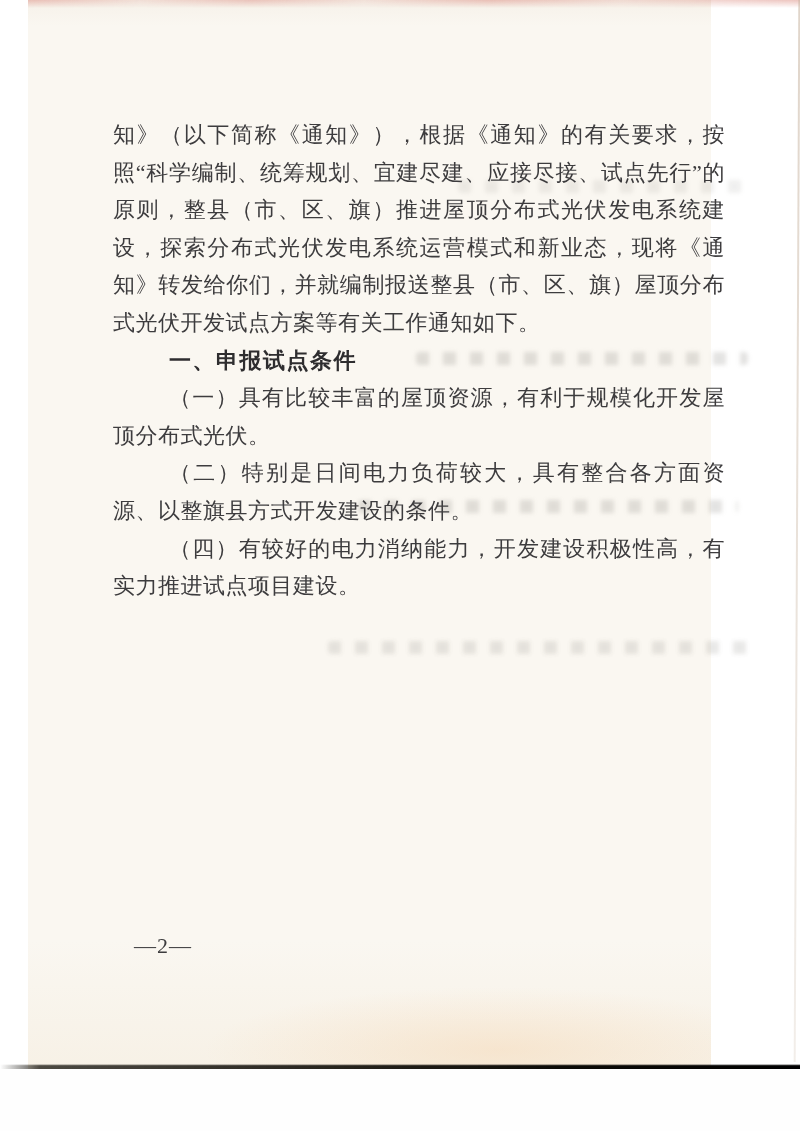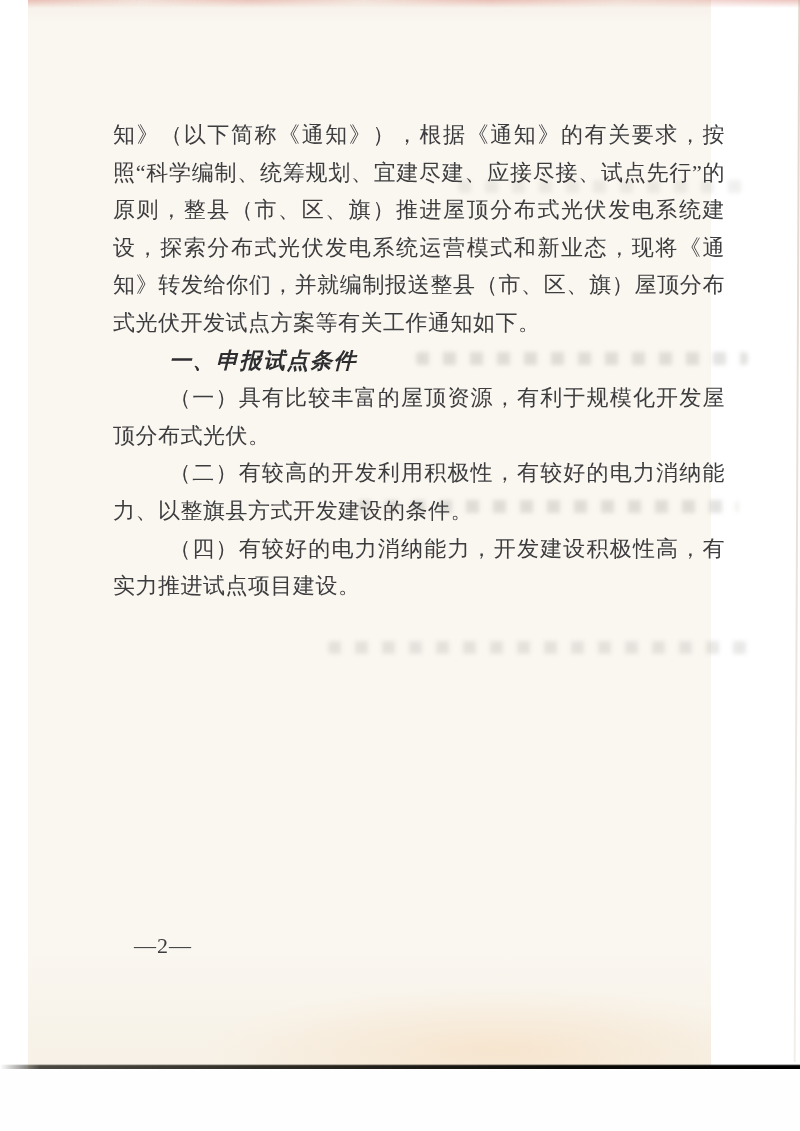--- a/index.html
+++ b/index.html
@@ -51,21 +51,20 @@
     position:absolute;left:85px;top:116px;width:612px;
     font-size:22px;line-height:37.6px;letter-spacing:.5px;
     color:#3d3c3e;text-align:justify;
   }
   .content p{margin:0;text-indent:2.55em;}
   .content p.first{text-indent:0;}
   .heading{
     font-family:"Liberation Sans","DejaVu Sans",sans-serif;
     font-weight:bold;color:#2e2d2f;text-indent:2.55em;
     letter-spacing:1.5px;
-    font-style:italic;
   }
   .page-num{
     position:absolute;left:106px;top:933px;
     font-size:22px;color:#3d3c3e;letter-spacing:1px;
   }
   
   .scan-line{
     position:absolute;left:0;top:1064px;width:800px;height:5px;
     background:linear-gradient(90deg,
       rgba(18,16,10,0) 0%, rgba(18,16,10,.75) 5%,
@@ -84,21 +83,21 @@
   <div class="top-tint"></div>
   <div class="ghost g4"></div>
   <div class="ghost g1"></div>
   <div class="ghost g2"></div>
   <div class="ghost g3"></div>
 
   <div class="content">
     <p class="first">知》（以下简称《通知》），根据《通知》的有关要求，按照“科学编制、统筹规划、宜建尽建、应接尽接、试点先行”的原则，整县（市、区、旗）推进屋顶分布式光伏发电系统建设，探索分布式光伏发电系统运营模式和新业态，现将《通知》转发给你们，并就编制报送整县（市、区、旗）屋顶分布式光伏开发试点方案等有关工作通知如下。</p>
     <p class="heading">一、申报试点条件</p>
     <p>（一）具有比较丰富的屋顶资源，有利于规模化开发屋顶分布式光伏。</p>
-    <p>（二）有较高的开发利用积极性，有较好的电力消纳能力、以整旗县方式开发建设的条件。</p>
+    <p>（二）特别是日间电力负荷较大，具有整合各方面资源、以整旗县方式开发建设的条件。</p>
     <p>（四）有较好的电力消纳能力，开发建设积极性高，有实力推进试点项目建设。</p>
   </div>
 
   <div class="page-num">—2—</div>
 
   <div class="edge-a"></div>
   <div class="edge-b"></div>
 </div>
 
 <div class="scan-line"></div>

